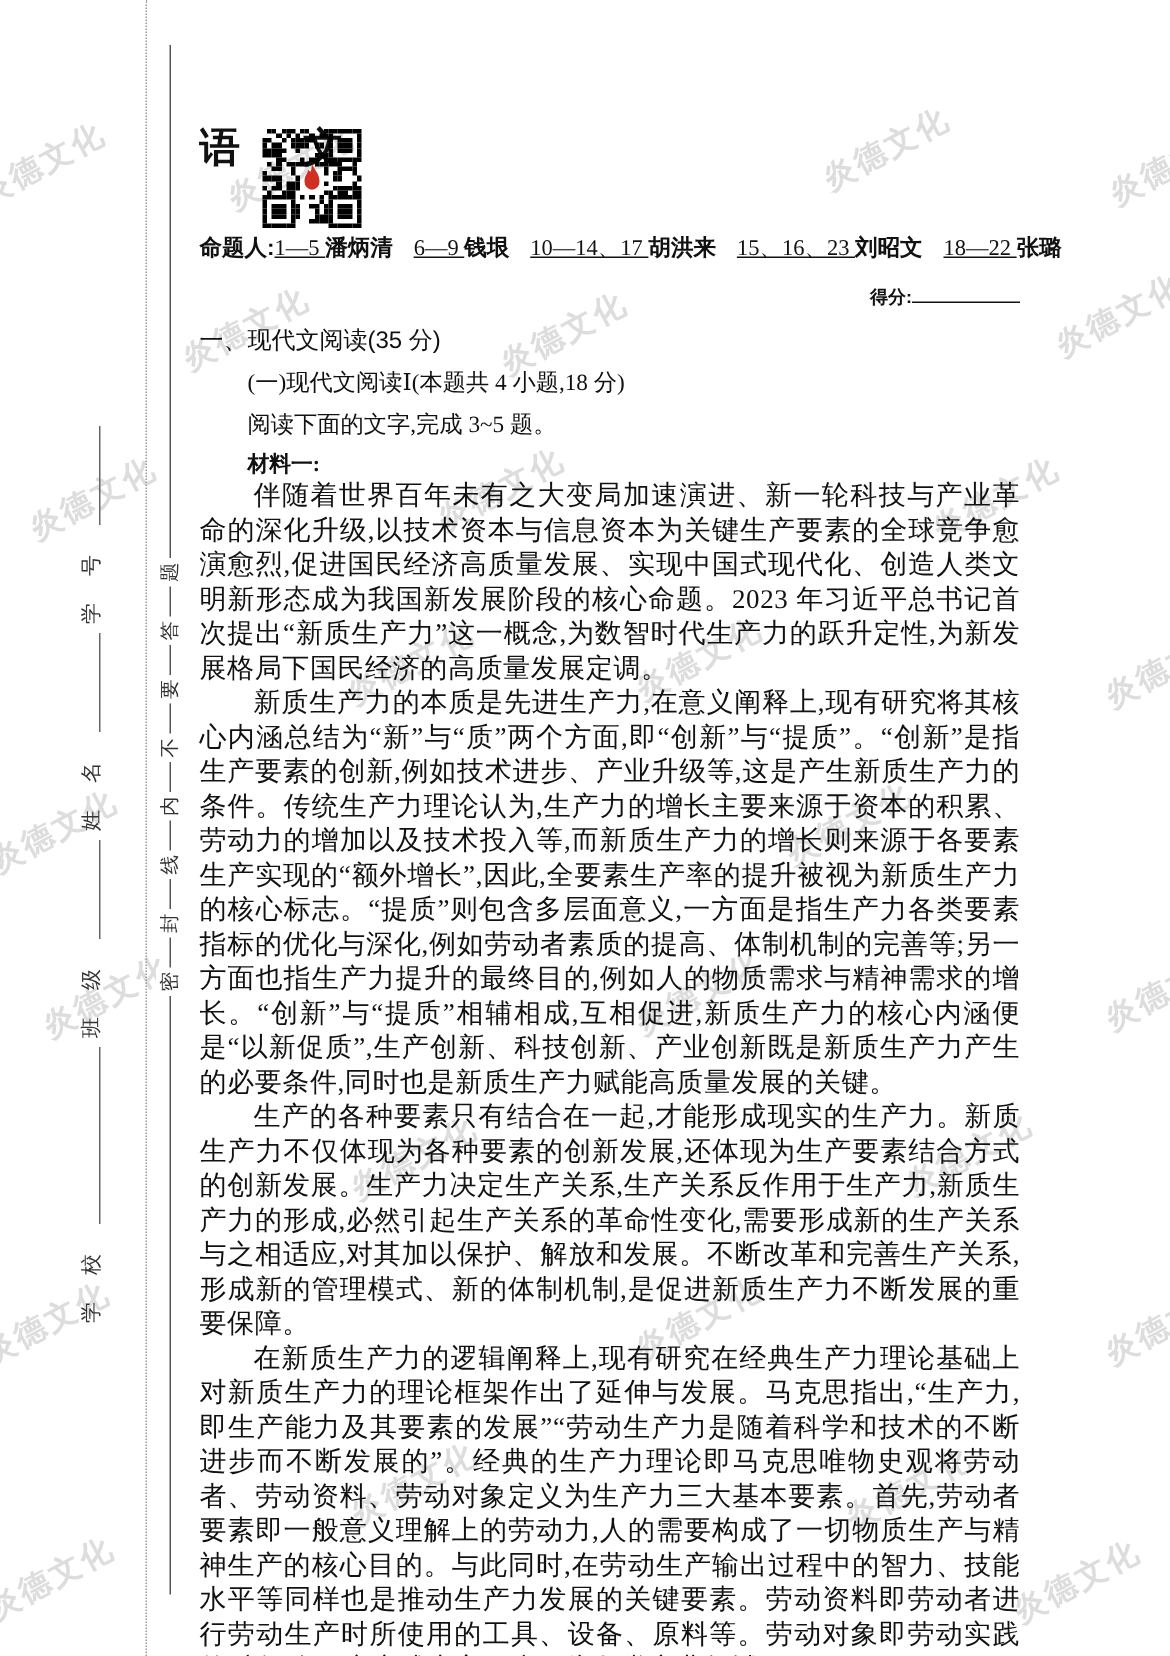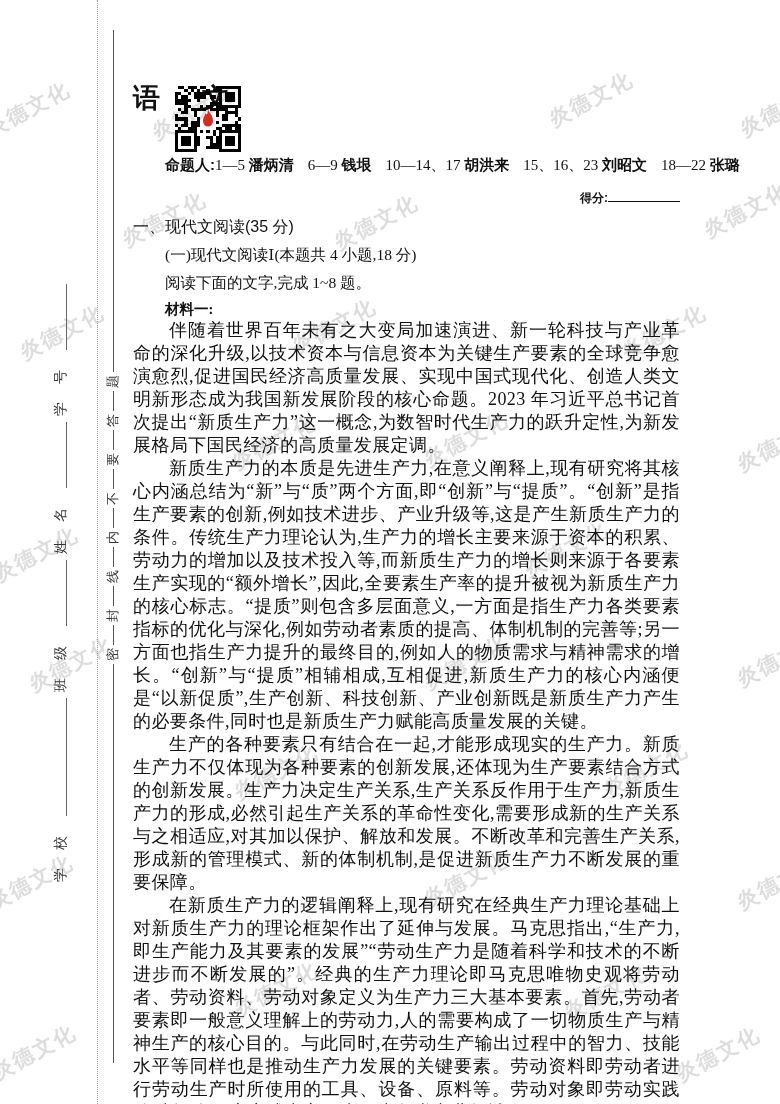--- a/index.html
+++ b/index.html
@@ -27,22 +27,22 @@
          font-family:"Liberation Serif",serif;}
   .title .brand{font-style:italic;font-weight:900;letter-spacing:2px;}
   .subject{text-align:left;font-size:27px;font-weight:bold;margin-top:42px;
            font-family:"Liberation Sans",sans-serif;}
   .subject .gap{display:inline-block;width:42px;}
   .qr{position:absolute;left:42px;top:48px;width:66px;height:66px;display:grid;
       grid-template-columns:repeat(21,1fr);grid-template-rows:repeat(21,1fr);}
   .qr .on{background:#000;}
   .qr svg{position:absolute;left:23px;top:22px;}
   .setters{margin-top:40px;text-align:center;font-size:15px;white-space:nowrap;}
-  .setters b,.reviewers b{font-family:"Liberation Sans",sans-serif;margin-left:32px;}
-  .setters .rg{font-family:"Liberation Serif",serif;font-weight:normal;}
+  .setters b,.reviewers b{font-family:"Liberation Sans",sans-serif;}
+  .setters .rg{font-family:"Liberation Serif",serif;font-weight:normal;text-decoration:underline;}
   .setters .nm{font-family:"Liberation Sans",sans-serif;font-weight:bold;}
   .setters .sp{display:inline-block;width:14px;}
   .reviewers{margin-top:7px;text-align:center;font-size:15px;font-weight:bold;
              font-family:"Liberation Sans",sans-serif;}
   .info{margin-top:16px;text-align:center;font-size:15px;}
   .score{margin-top:14px;text-align:right;padding-right:0px;font-size:12px;font-weight:bold;
          font-family:"Liberation Sans",sans-serif;}
   .score .score-line{display:inline-block;width:72px;border-bottom:1px solid #111;height:1em;}
   .sec{margin-top:10px;font-size:16px;font-weight:normal;font-family:"Liberation Sans",sans-serif;}
   .subsec{margin-top:7px;padding-left:32px;font-size:15.5px;}
@@ -545,21 +545,21 @@
 
     <div class="subject"><span>语</span><span class="gap"></span><span>文</span></div>
 
     <div class="setters" id="setters"><b>命题人:</b><span class="rg">1—5 </span><span class="nm">潘炳清</span><span class="sp"></span><span class="rg">6—9 </span><span class="nm">钱垠</span><span class="sp"></span><span class="rg">10—14、17 </span><span class="nm">胡洪来</span><span class="sp"></span><span class="rg">15、16、23 </span><span class="nm">刘昭文</span><span class="sp"></span><span class="rg">18—22 </span><span class="nm">张璐</span></div>
 
 
     <div class="score"><span>得分:</span><span class="score-line"></span></div>
 
     <div class="sec">一、现代文阅读(35 分)</div>
     <div class="subsec">(一)现代文阅读Ⅰ(本题共 4 小题,18 分)</div>
-    <div class="instr">阅读下面的文字,完成 1~8 题。</div>
+    <div class="instr">阅读下面的文字,完成 3~5 题。</div>
     <div class="material">材料一:</div>
 
     <div class="paras" id="paras">
         <p>伴随着世界百年未有之大变局加速演进、新一轮科技与产业革命的深化升级,以技术资本与信息资本为关键生产要素的全球竞争愈演愈烈,促进国民经济高质量发展、实现中国式现代化、创造人类文明新形态成为我国新发展阶段的核心命题。2023 年习近平总书记首次提出“新质生产力”这一概念,为数智时代生产力的跃升定性,为新发展格局下国民经济的高质量发展定调。</p>
         <p>新质生产力的本质是先进生产力,在意义阐释上,现有研究将其核心内涵总结为“新”与“质”两个方面,即“创新”与“提质”。“创新”是指生产要素的创新,例如技术进步、产业升级等,这是产生新质生产力的条件。传统生产力理论认为,生产力的增长主要来源于资本的积累、劳动力的增加以及技术投入等,而新质生产力的增长则来源于各要素生产实现的“额外增长”,因此,全要素生产率的提升被视为新质生产力的核心标志。“提质”则包含多层面意义,一方面是指生产力各类要素指标的优化与深化,例如劳动者素质的提高、体制机制的完善等;另一方面也指生产力提升的最终目的,例如人的物质需求与精神需求的增长。“创新”与“提质”相辅相成,互相促进,新质生产力的核心内涵便是“以新促质”,生产创新、科技创新、产业创新既是新质生产力产生的必要条件,同时也是新质生产力赋能高质量发展的关键。</p>
         <p>生产的各种要素只有结合在一起,才能形成现实的生产力。新质生产力不仅体现为各种要素的创新发展,还体现为生产要素结合方式的创新发展。生产力决定生产关系,生产关系反作用于生产力,新质生产力的形成,必然引起生产关系的革命性变化,需要形成新的生产关系与之相适应,对其加以保护、解放和发展。不断改革和完善生产关系,形成新的管理模式、新的体制机制,是促进新质生产力不断发展的重要保障。</p>
         <p>在新质生产力的逻辑阐释上,现有研究在经典生产力理论基础上对新质生产力的理论框架作出了延伸与发展。马克思指出,“生产力,即生产能力及其要素的发展”“劳动生产力是随着科学和技术的不断进步而不断发展的”。经典的生产力理论即马克思唯物史观将劳动者、劳动资料、劳动对象定义为生产力三大基本要素。首先,劳动者要素即一般意义理解上的劳动力,人的需要构成了一切物质生产与精神生产的核心目的。与此同时,在劳动生产输出过程中的智力、技能水平等同样也是推动生产力发展的关键要素。劳动资料即劳动者进行劳动生产时所使用的工具、设备、原料等。劳动对象即劳动实践的对象,在现实实践中主要表现为各类产业领域。</p>
         <p>马克思经典生产理论构成了新质生产力的理论前提,由“劳动者—劳动资料—劳动对象”构成的理论主干在新质生产力的阐释中,演变为由“全要素—科技—产业”构成的逻辑框架。依此逻辑,“要素深化—技术变迁—产业迭代”构成了新质生产力增长的核心主干。科技创新是新质生产力增长的核心动力,新兴产业与未来产业等新型产业形态是新质生产力的重要依托,高质量发展是新质</p>
       </div>
 

